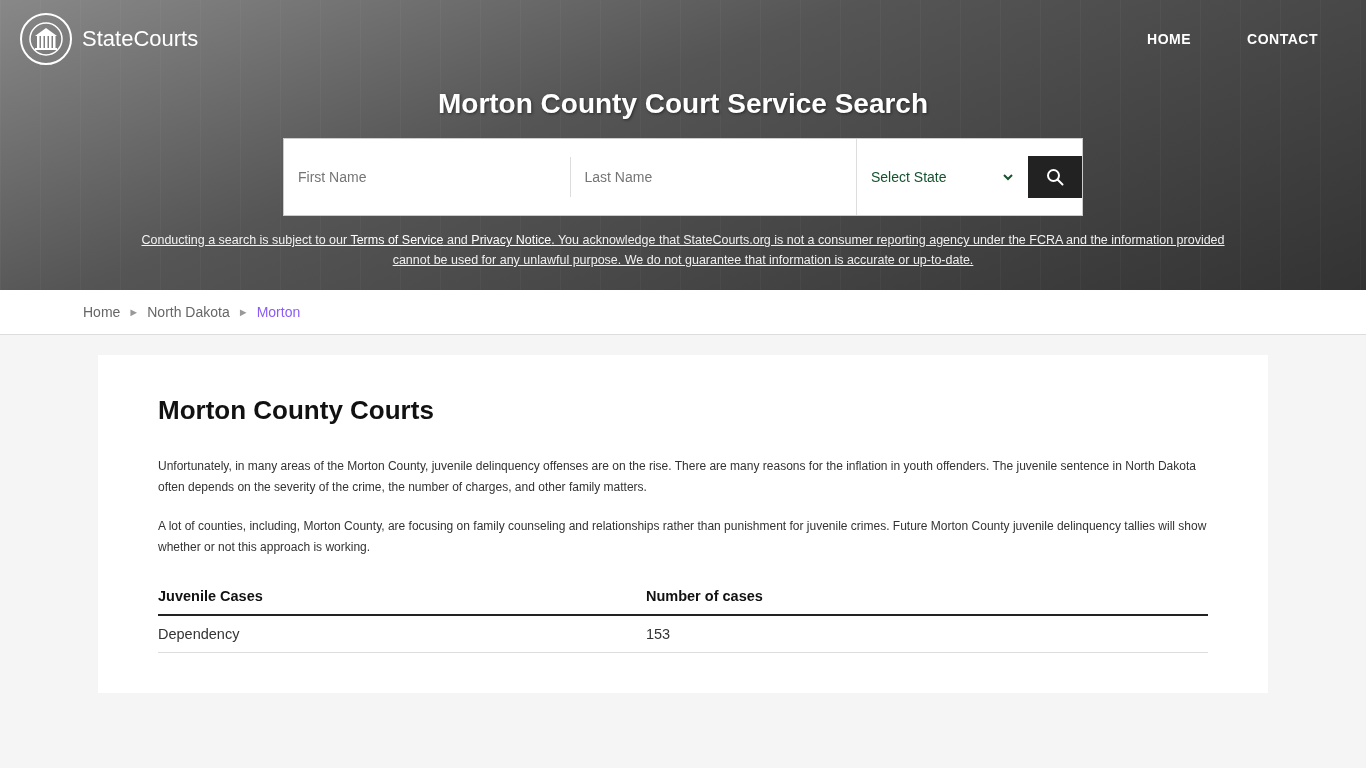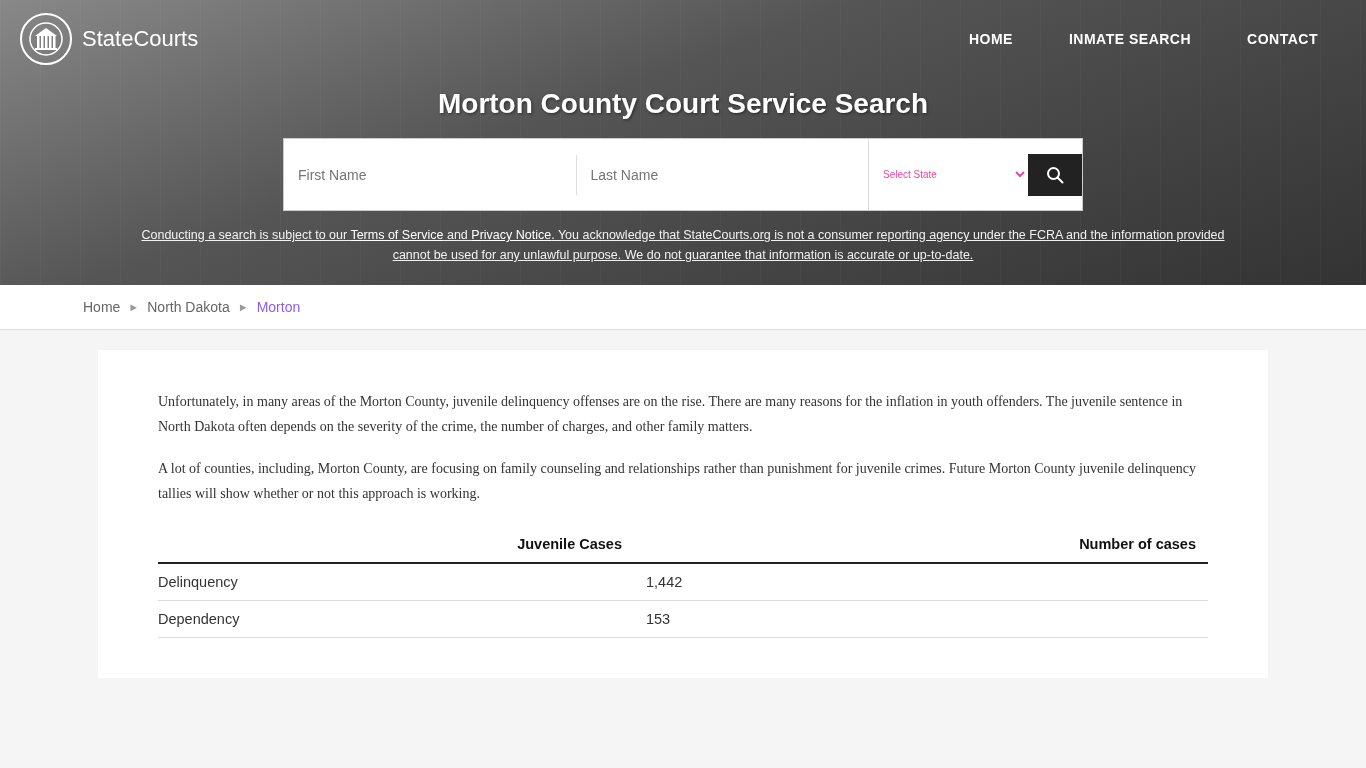--- a/index.html
+++ b/index.html
@@ -82,46 +82,46 @@
       font-size: 28px;
       font-weight: bold;
       font-family: Arial, sans-serif;
       margin-bottom: 18px;
       text-shadow: 1px 1px 3px rgba(0,0,0,0.5);
     }
     .search-bar {
       display: flex;
       justify-content: center;
       align-items: center;
-      gap: 0;
+      gap: 12px;
       max-width: 800px;
       margin: 0 auto 14px;
       background: white;
       border: 1px solid #ccc;
     }
     .search-bar input[type="text"] {
       flex: 1;
       padding: 12px 14px;
       font-size: 14px;
       border: none;
       outline: none;
       font-family: Arial, sans-serif;
       color: #aaa;
     }
     .search-bar input[type="text"] + input[type="text"] {
       border-left: 1px solid #ddd;
     }
     .search-bar select {
       padding: 29px 10px;
-      font-size: 10px;
+      font-size: 14px;
       border: none;
       border-left: 1px solid #ddd;
       outline: none;
       background: white;
-      color: #ec4899;
+      color: #14532d;
       font-family: Arial, sans-serif;
       min-width: 160px;
       cursor: pointer;
     }
     .search-btn {
       background: #222;
       border: none;
       padding: 12px 18px;
       cursor: pointer;
       color: white;
@@ -180,40 +180,40 @@
       color: #111;
     }
     .section-title {
       font-size: 20px;
       font-weight: bold;
       font-family: Arial, sans-serif;
       margin-bottom: 18px;
       color: #111;
     }
     .content-text {
-      font-family: Liberation Serif, serif;
-      font-size: 14px;
+      font-family: Liberation Sans, sans-serif;
+      font-size: 12px;
       line-height: 1.75;
       color: #333;
       margin-bottom: 18px;
     }
 
     
     .data-table {
       width: 100%;
       border-collapse: collapse;
       margin-top: 20px;
       font-family: Arial, sans-serif;
       font-size: 14.5px;
     }
     .data-table thead tr {
       border-bottom: 2px solid #222;
     }
     .data-table th {
-      text-align: right;
+      text-align: left;
       padding: 10px 12px 10px 0;
       font-weight: bold;
       color: #111;
     }
     .data-table td {
       padding: 10px 12px 10px 0;
       color: #333;
       border-bottom: 1px solid #ddd;
     }
     .data-table td:last-child, .data-table th:last-child {
@@ -244,21 +244,20 @@
             <polygon points="17,6 6,14 28,14" fill="white"></polygon>
           </svg>
         </div>
         <span class="logo-text">
           <span>State</span><span>Courts</span>
         </span>
       </a>
 
       <div class="nav-links">
         <a class="nav-link" href="#">HOME</a>
-        <a class="nav-link" href="#">INMATE SEARCH</a>
         <a class="nav-link" href="#">CONTACT</a>
       </div>
     </nav>
 
     <div class="search-section">
       <h1 class="page-title">Morton County Court Service Search</h1>
 
       <div class="search-bar">
         <input type="text" placeholder="First Name" style="">
         <input type="text" placeholder="Last Name" style="">
@@ -294,37 +293,34 @@
     <span class="breadcrumb-sep">►</span>
     <a href="#">North Dakota</a>
     <span class="breadcrumb-sep">►</span>
     <span class="breadcrumb-current">Morton</span>
   </div>
 </div>
 
 <div class="main-wrapper">
   <div class="content-card">
 
+    <h2 class="content-title">Morton County Courts</h2>
 
 
     <p class="content-text">Unfortunately, in many areas of the Morton County, juvenile delinquency offenses are on the rise. There are many reasons for the inflation in youth offenders. The juvenile sentence in North Dakota often depends on the severity of the crime, the number of charges, and other family matters.</p>
     <p class="content-text">A lot of counties, including, Morton County, are focusing on family counseling and relationships rather than punishment for juvenile crimes. Future Morton County juvenile delinquency tallies will show whether or not this approach is working.</p>
 
     <table class="data-table">
       <thead>
         <tr>
           <th>Juvenile Cases</th>
           <th>Number of cases</th>
         </tr>
       </thead>
       <tbody id="table-body">
-      <tr>
-            <td>Delinquency</td>
-            <td>1,442</td>
-          </tr>
           <tr>
             <td>Dependency</td>
             <td>153</td>
           </tr>
         </tbody>
     </table>
 
   </div>
 </div>
 

